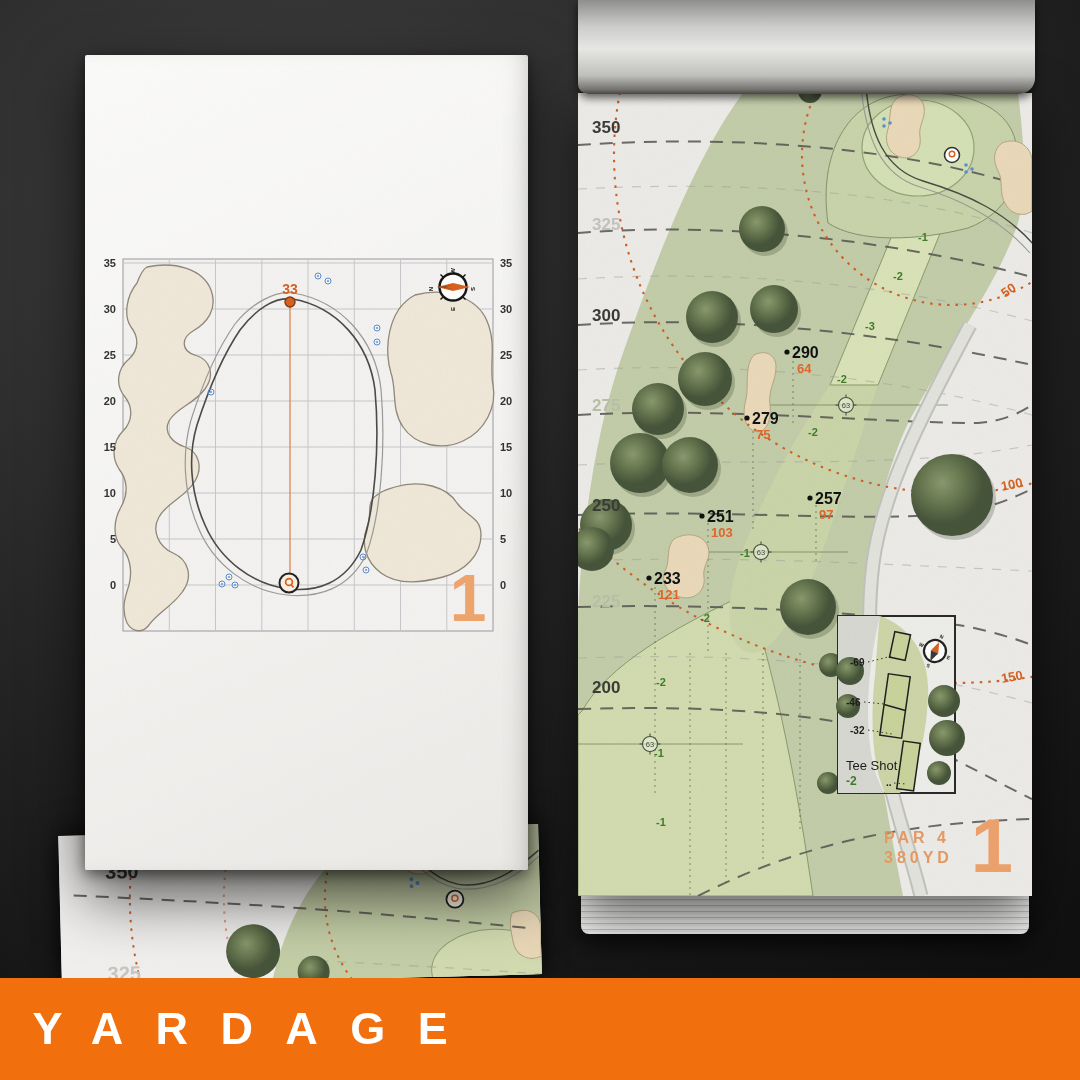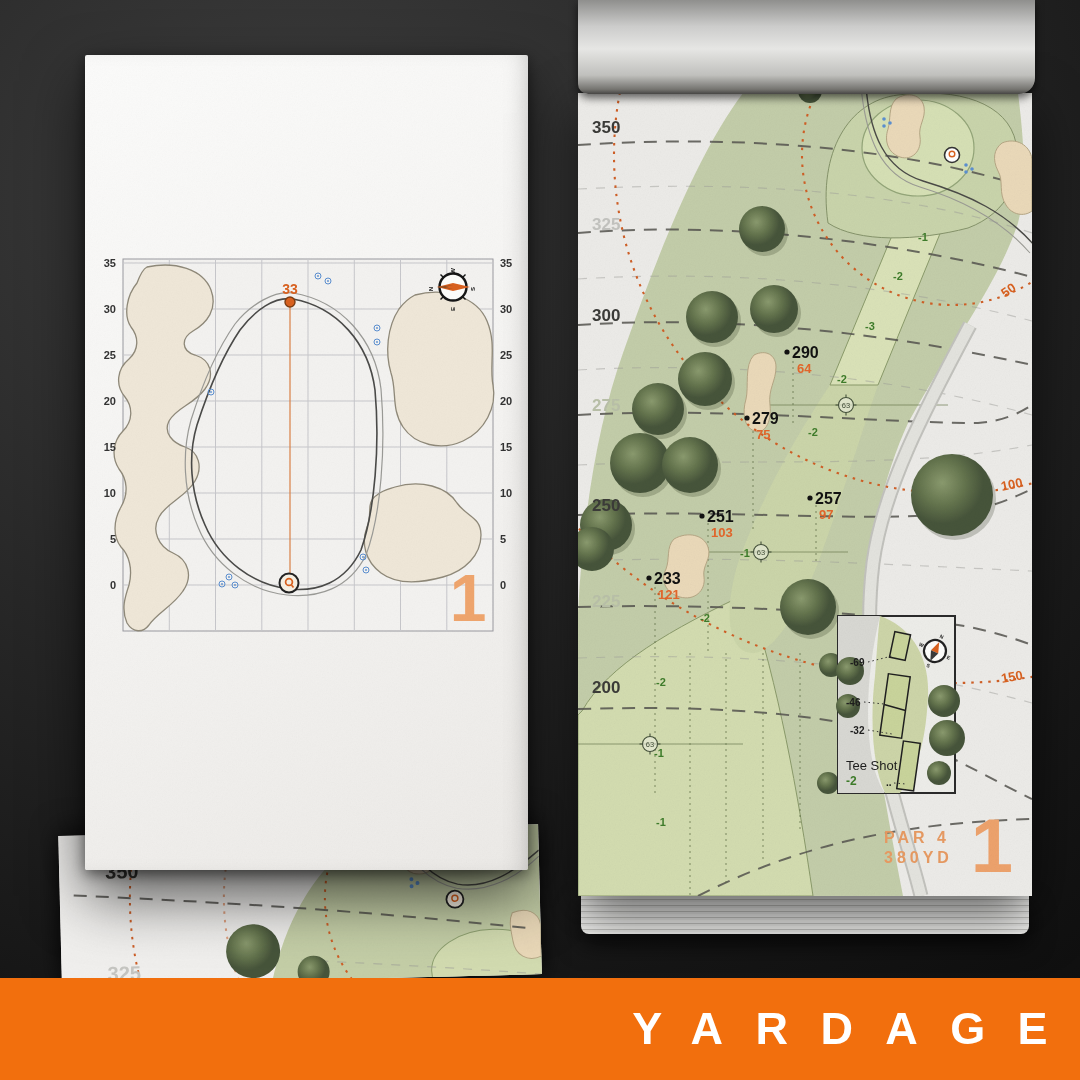--- a/index.html
+++ b/index.html
@@ -38,21 +38,21 @@
   }
   .stack{
     position:absolute;left:3px;top:896px;width:448px;height:38px;
     background:repeating-linear-gradient(180deg,#f4f4f2 0px,#f4f4f2 3px,#c6c6c3 3px,#c6c6c3 4px,#ececea 4px,#ececea 6px);
     border-radius:0 0 8px 8px;
     box-shadow:0 10px 24px rgba(0,0,0,.65);
     z-index:3;
   }
   .banner{
     position:absolute;left:0;top:978px;width:1080px;height:102px;
-    background:#f26f0d;display:flex;align-items:center;justify-content:flex-end;z-index:10;
+    background:#f26f0d;display:flex;align-items:center;justify-content:flex-start;z-index:10;
   }
   .banner .title{
     color:#ffffff;font-weight:bold;font-size:45px;letter-spacing:.72em;text-indent:.72em;
   }
 </style>
 </head>
 <body>
 
 <div class="page-left">
   <svg width="443" height="815" viewBox="0 0 443 815">

